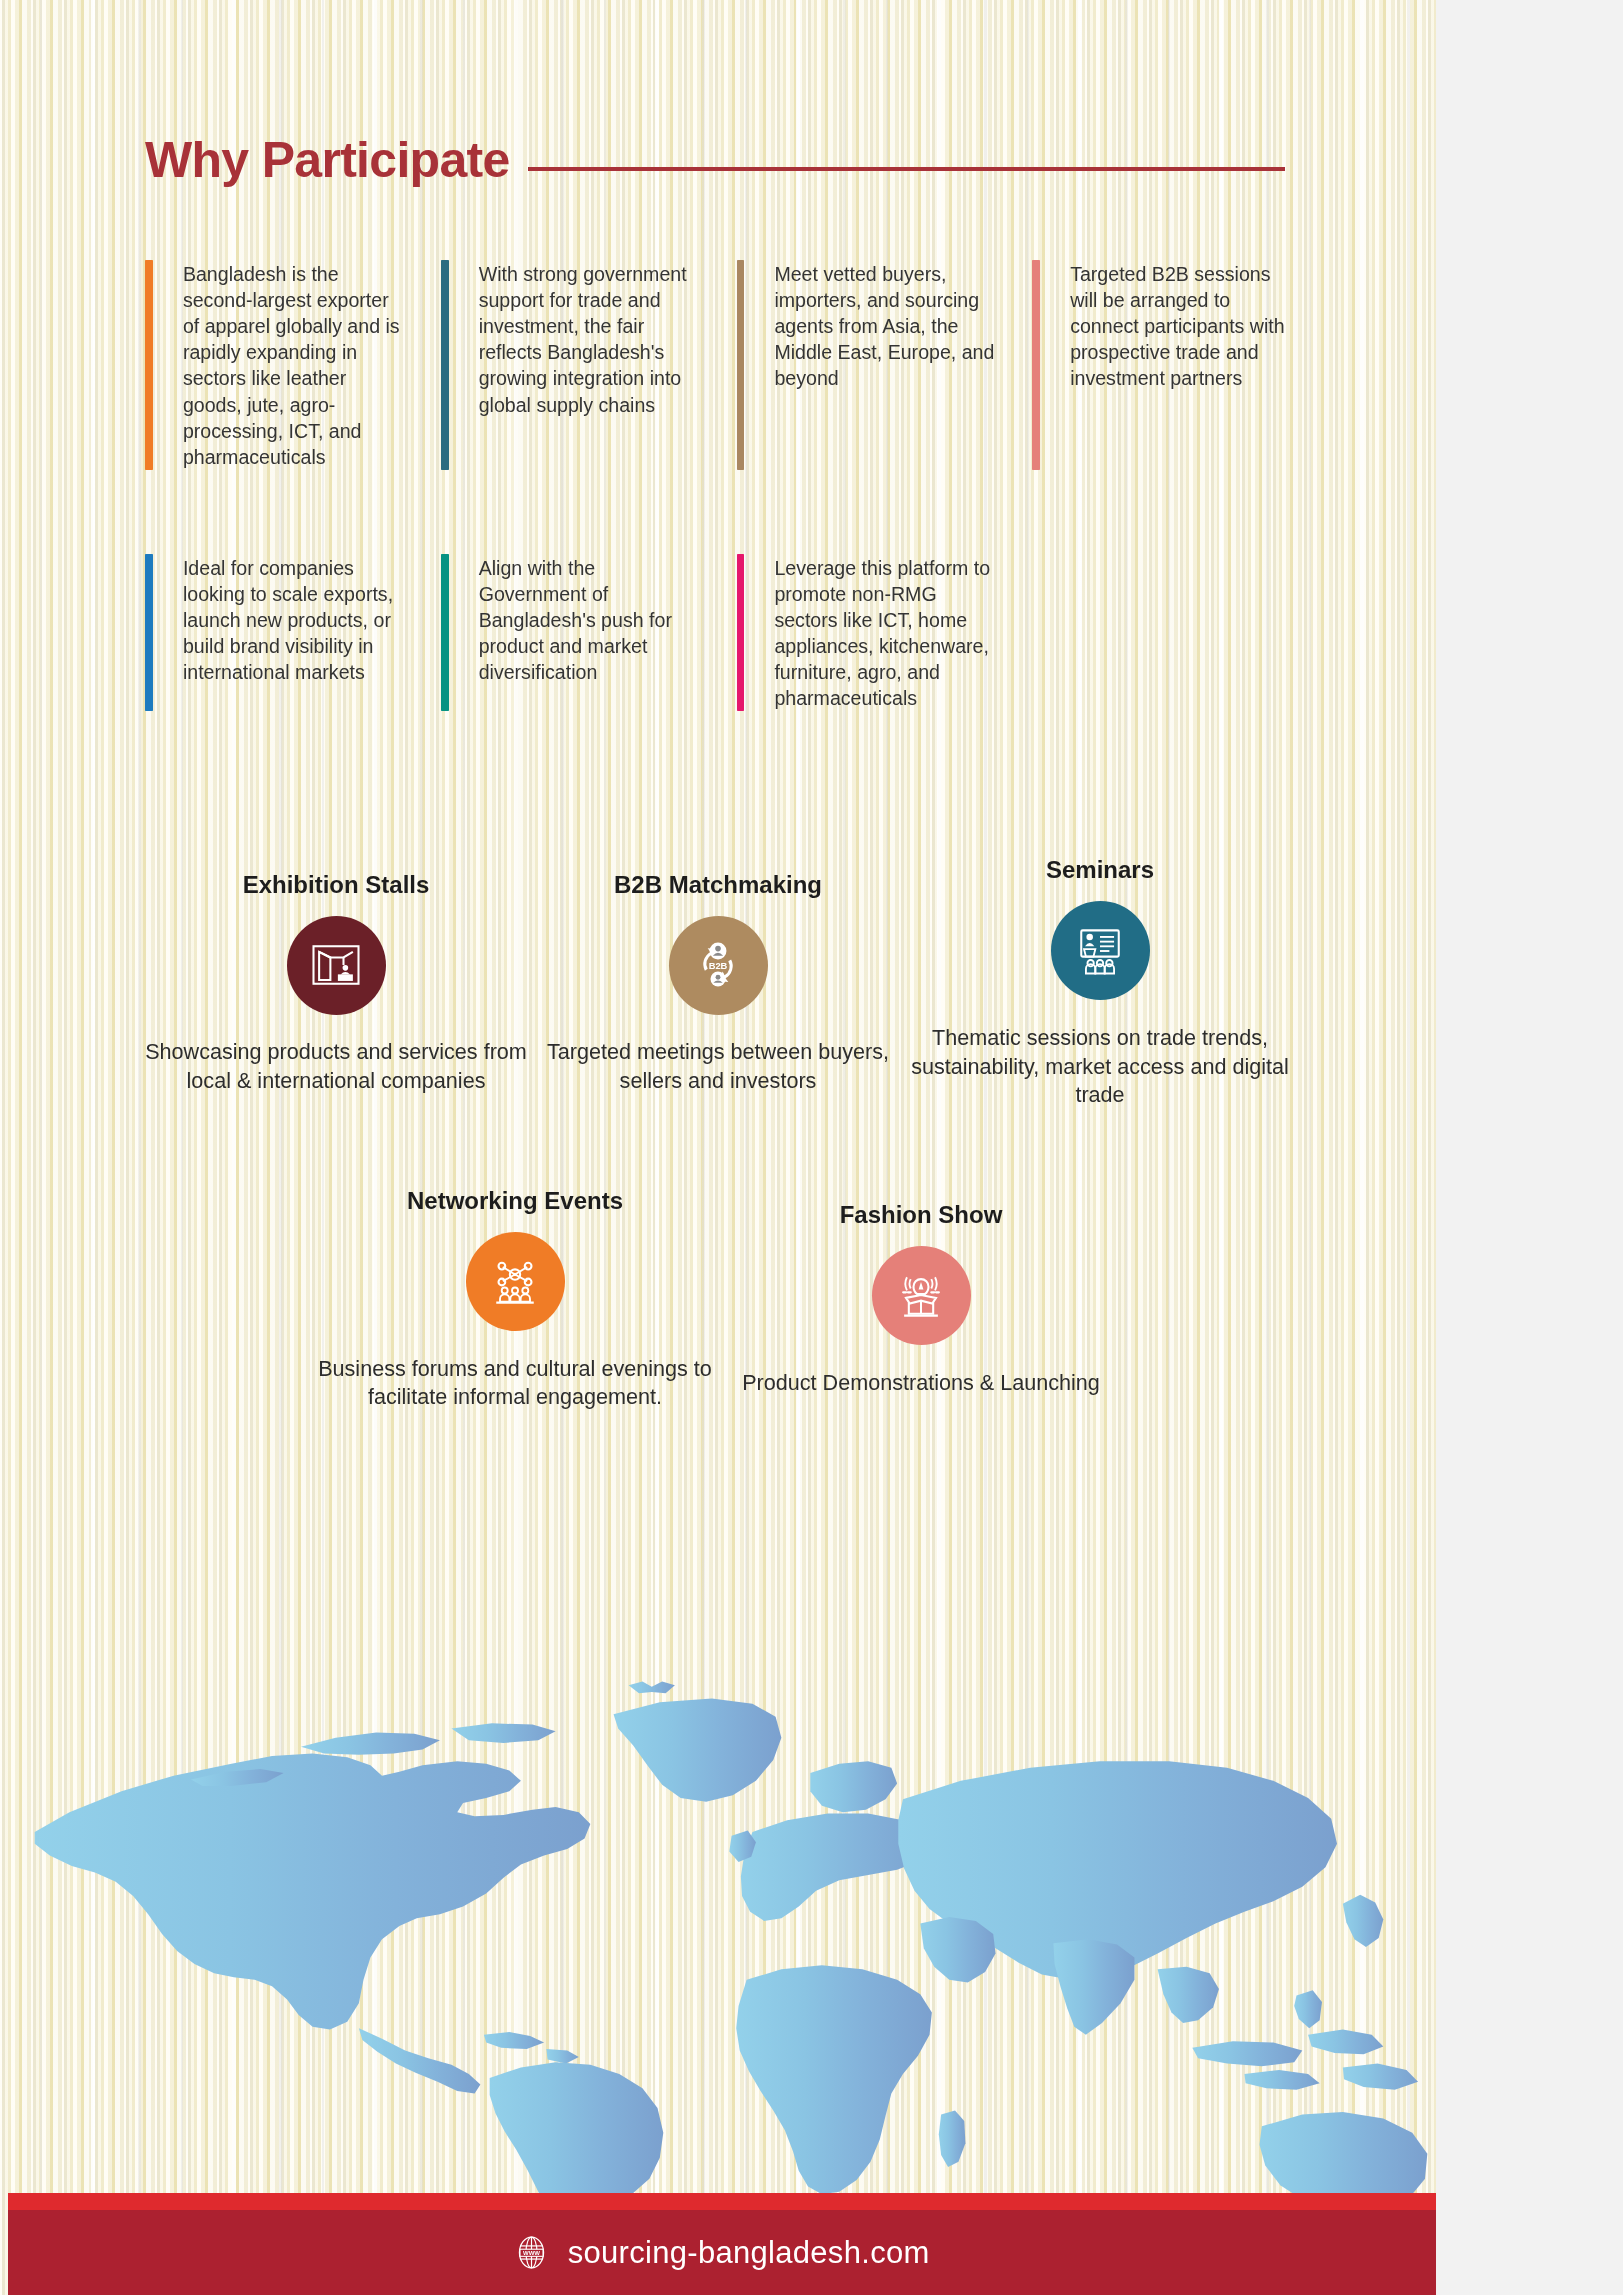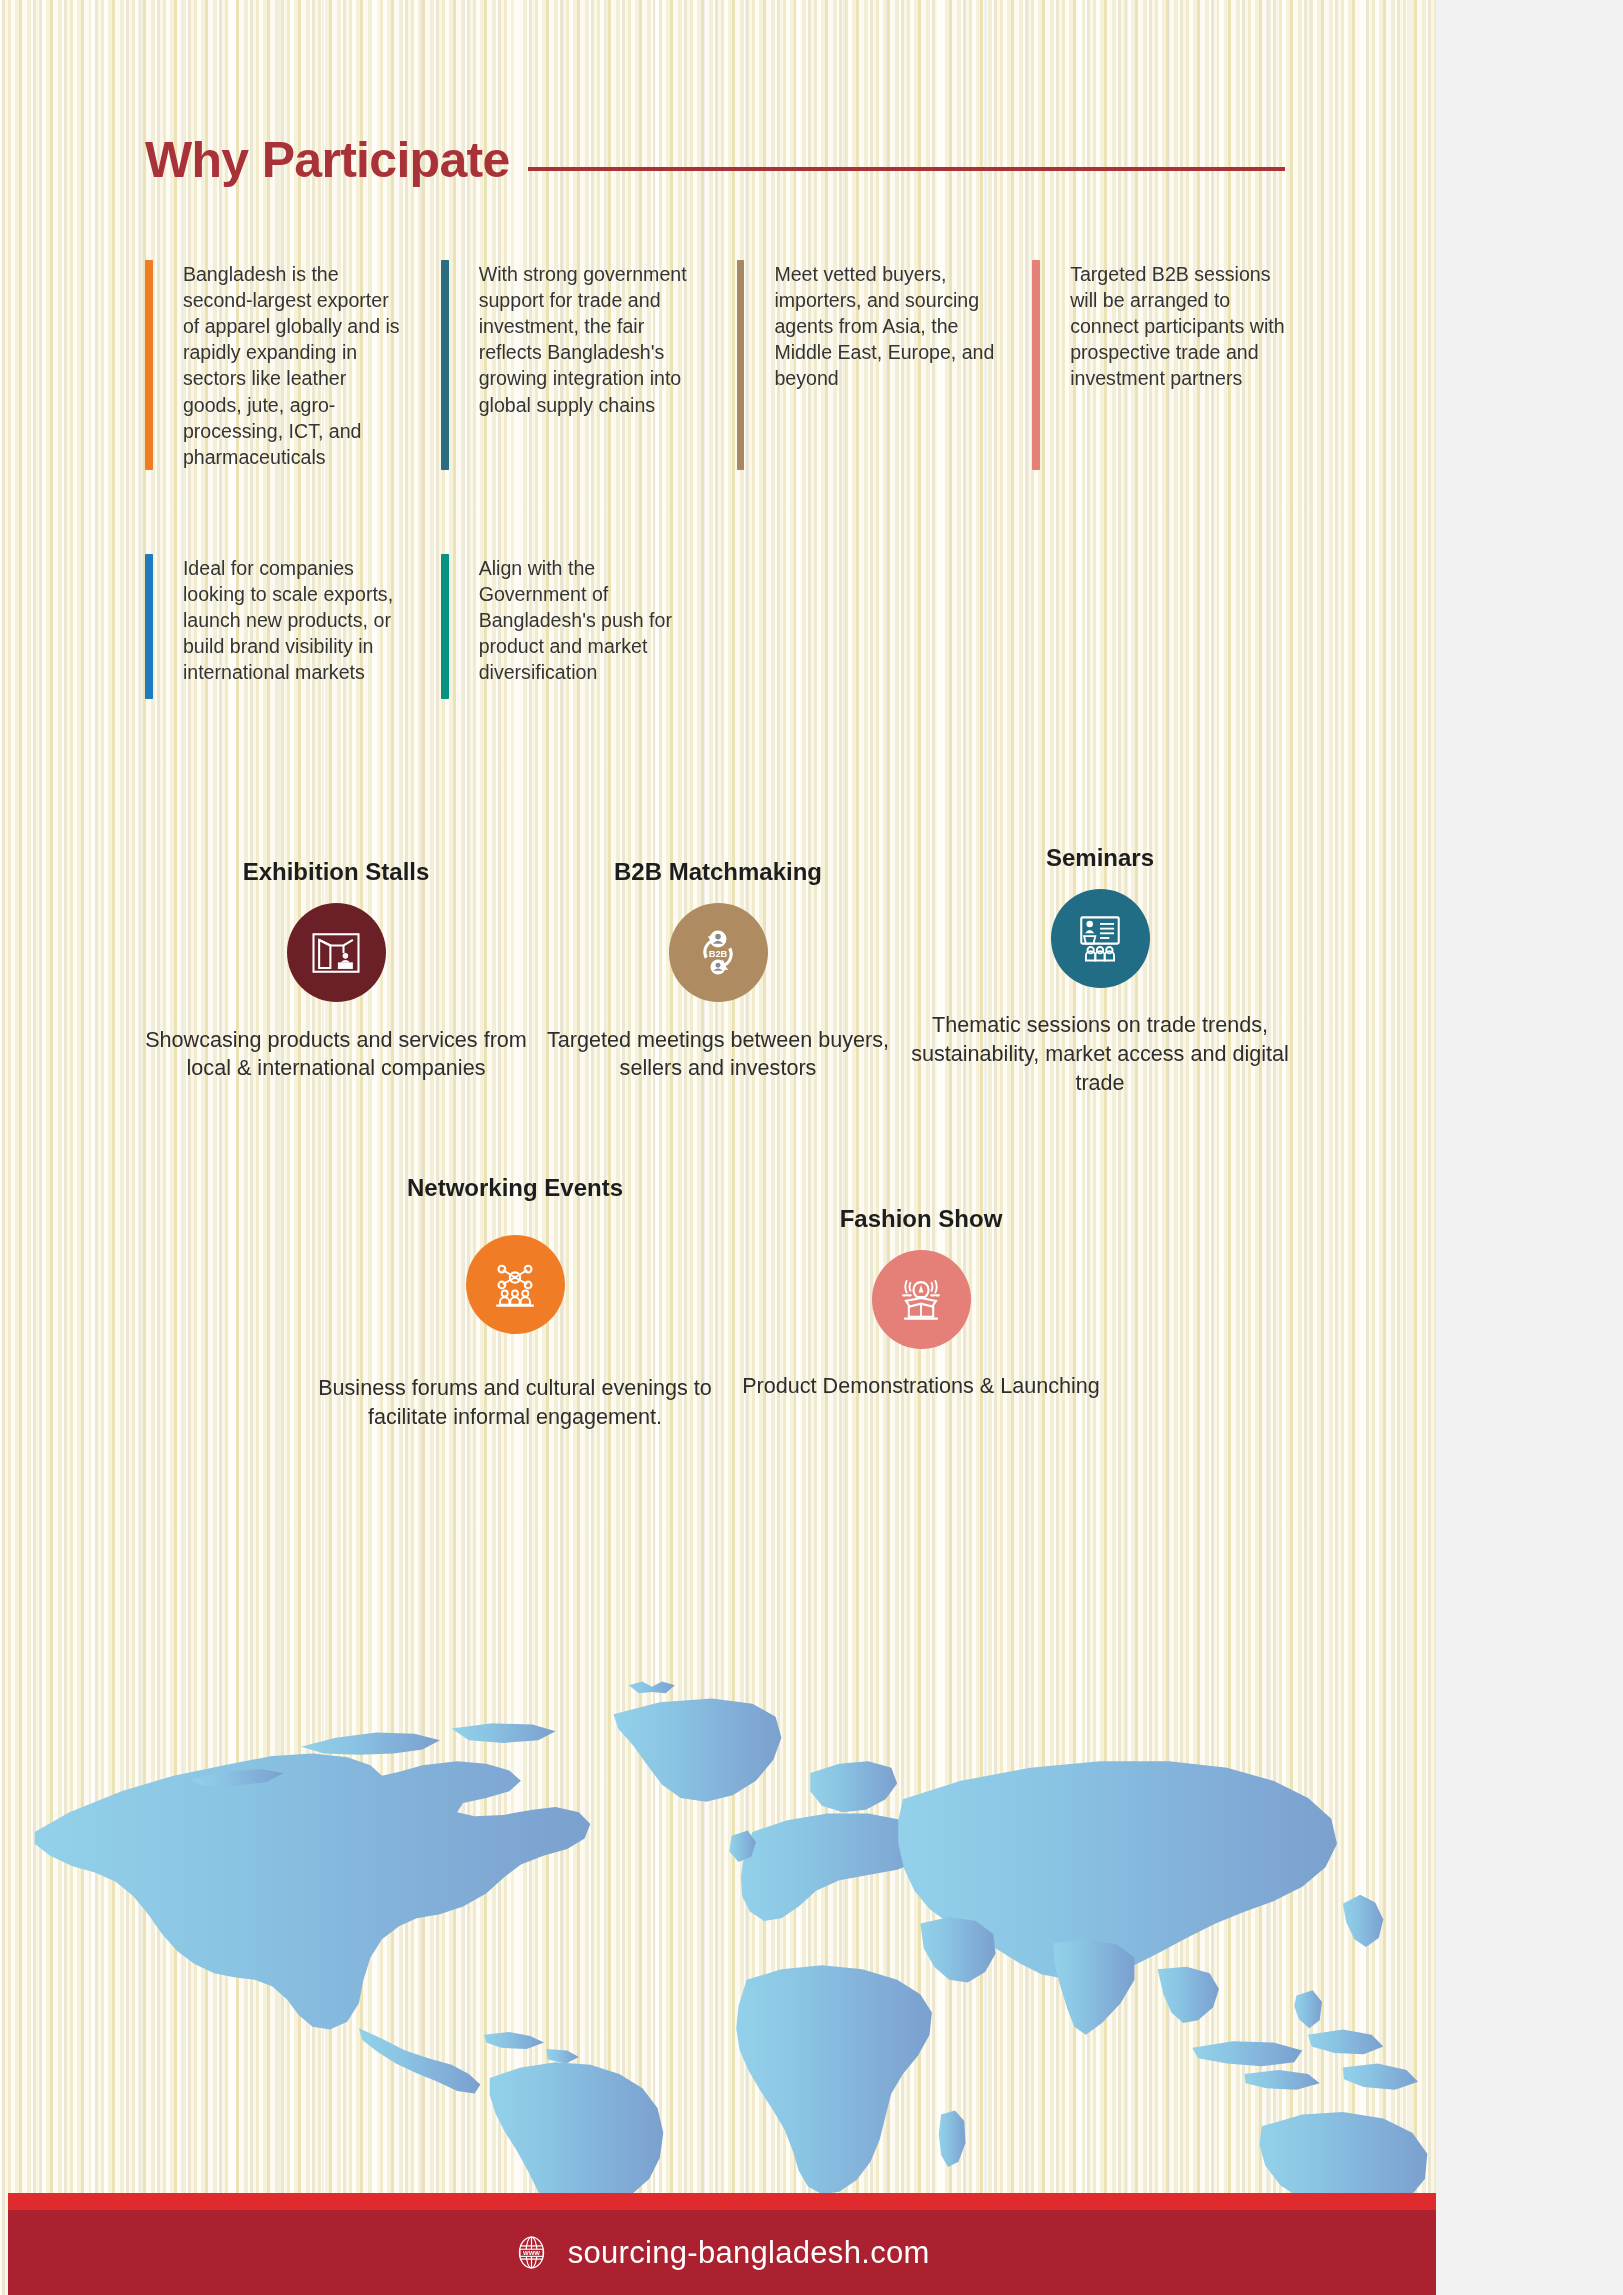--- a/index.html
+++ b/index.html
@@ -268,20 +268,24 @@
       </div>
 
       <div class="why-grid why-row2">
         <div class="why-item">
           <div class="why-bar" style="background:#1E7BBF"></div>
           <div class="why-text">Ideal for companies looking to scale exports, launch new products, or build brand visibility in international markets</div>
         </div>
         <div class="why-item">
           <div class="why-bar" style="background:#079382"></div>
           <div class="why-text">Align with the Government of Bangladesh's push for product and market diversification</div>
+        </div>
+        <div class="why-item">
+          <div class="why-bar" style="background:#E5186B"></div>
+          <div class="why-text">Leverage this platform to promote non-RMG sectors like ICT, home appliances, kitchenware, furniture, agro, and pharmaceuticals</div>
         </div>
       </div>
     </section>
 
     <section class="kf-wrap">
 
       <div class="kf-row kf-row-1">
 
         <div class="kf-card">
           <div class="kf-title">Exhibition Stalls</div>
@@ -337,21 +341,21 @@
               <circle cx="42" cy="45" r="3.4" fill="none" stroke="#fff" stroke-width="2"></circle>
               <path d="M37 56 v-5 a5 5 0 0 1 10 0 v5 z" fill="none" stroke="#fff" stroke-width="2"></path>
             </svg>
           </div>
           <div class="kf-desc">Thematic sessions on trade trends, sustainability, market access and digital trade</div>
         </div>
       </div>
 
       <div class="kf-row kf-row-2" style="margin-top:77px;">
 
-        <div class="kf-card" style="width:406px;gap:16px;">
+        <div class="kf-card" style="width:406px;">
           <div class="kf-title">Networking Events</div>
           <div class="kf-circle" style="background:#F07C26">
             <svg width="60" height="60" viewBox="0 0 64 64">
               <line x1="32" y1="24" x2="19" y2="16" stroke="#fff" stroke-width="2"></line>
               <line x1="32" y1="24" x2="45" y2="16" stroke="#fff" stroke-width="2"></line>
               <line x1="32" y1="24" x2="19" y2="31" stroke="#fff" stroke-width="2"></line>
               <line x1="32" y1="24" x2="45" y2="31" stroke="#fff" stroke-width="2"></line>
               <circle cx="32" cy="24" r="5.5" fill="none" stroke="#fff" stroke-width="2.2"></circle>
               <circle cx="32" cy="24" r="1.8" fill="#fff"></circle>
               <circle cx="18" cy="15" r="3.6" fill="none" stroke="#fff" stroke-width="2.2"></circle>

